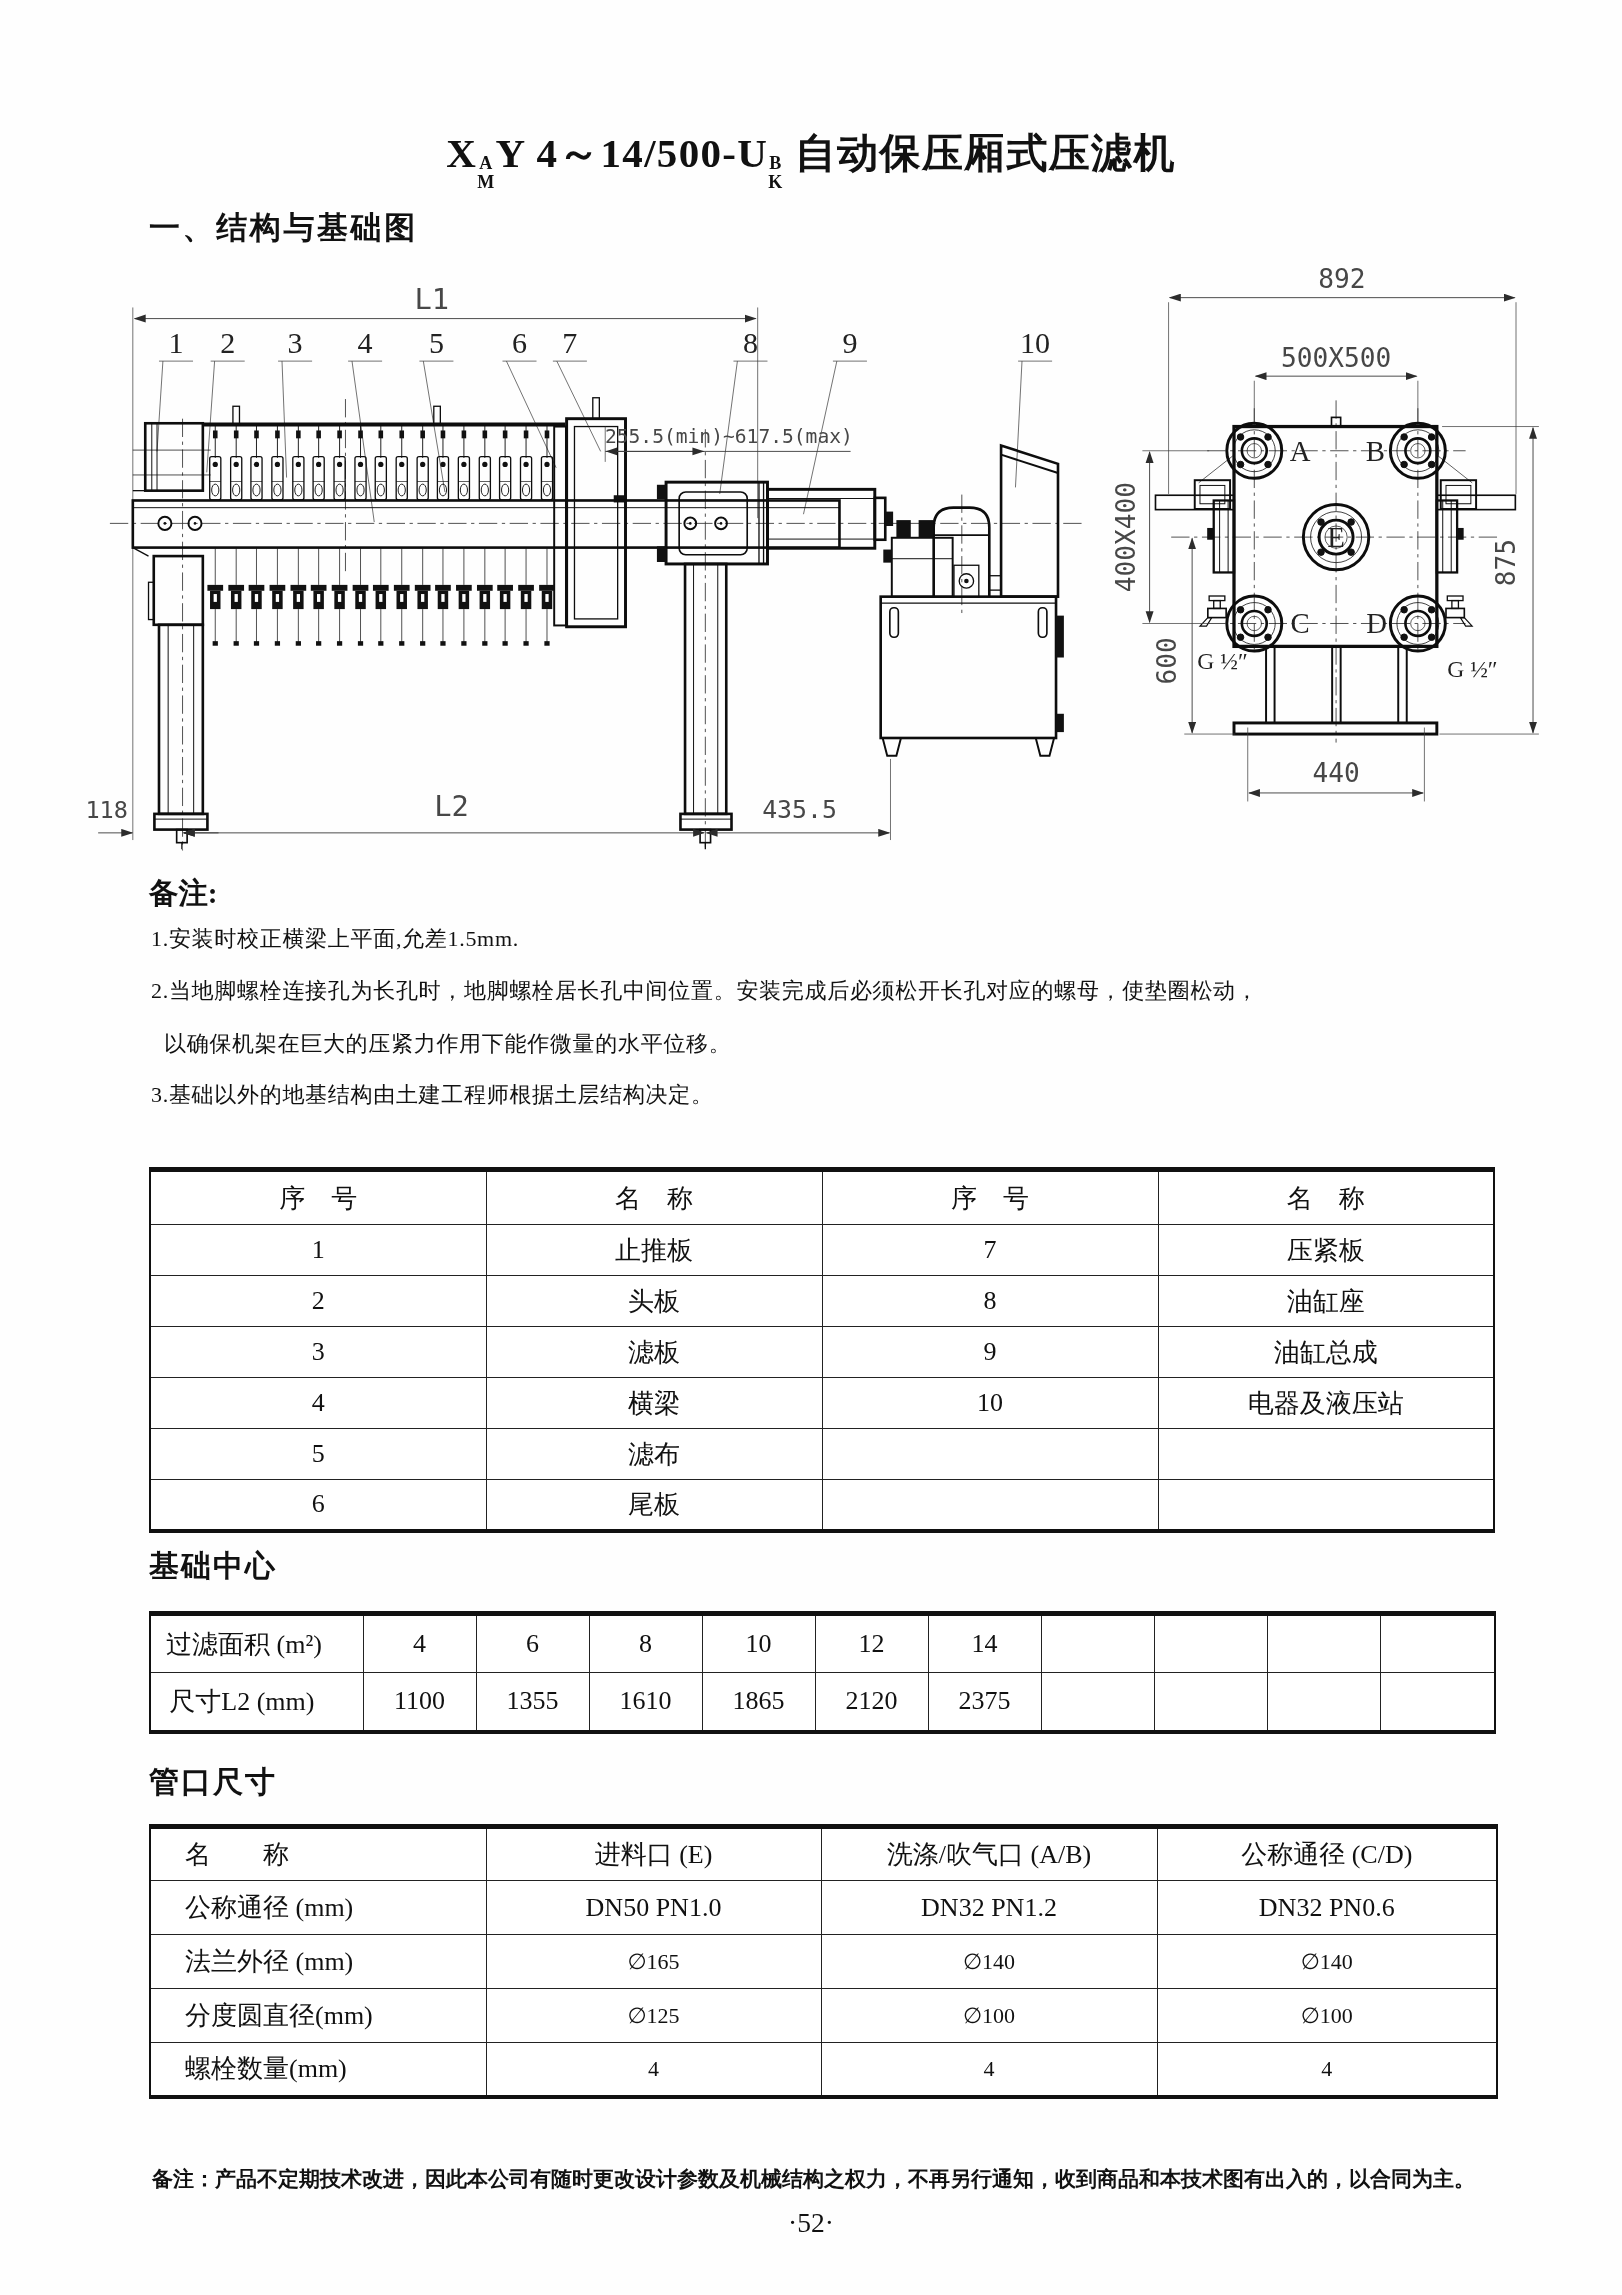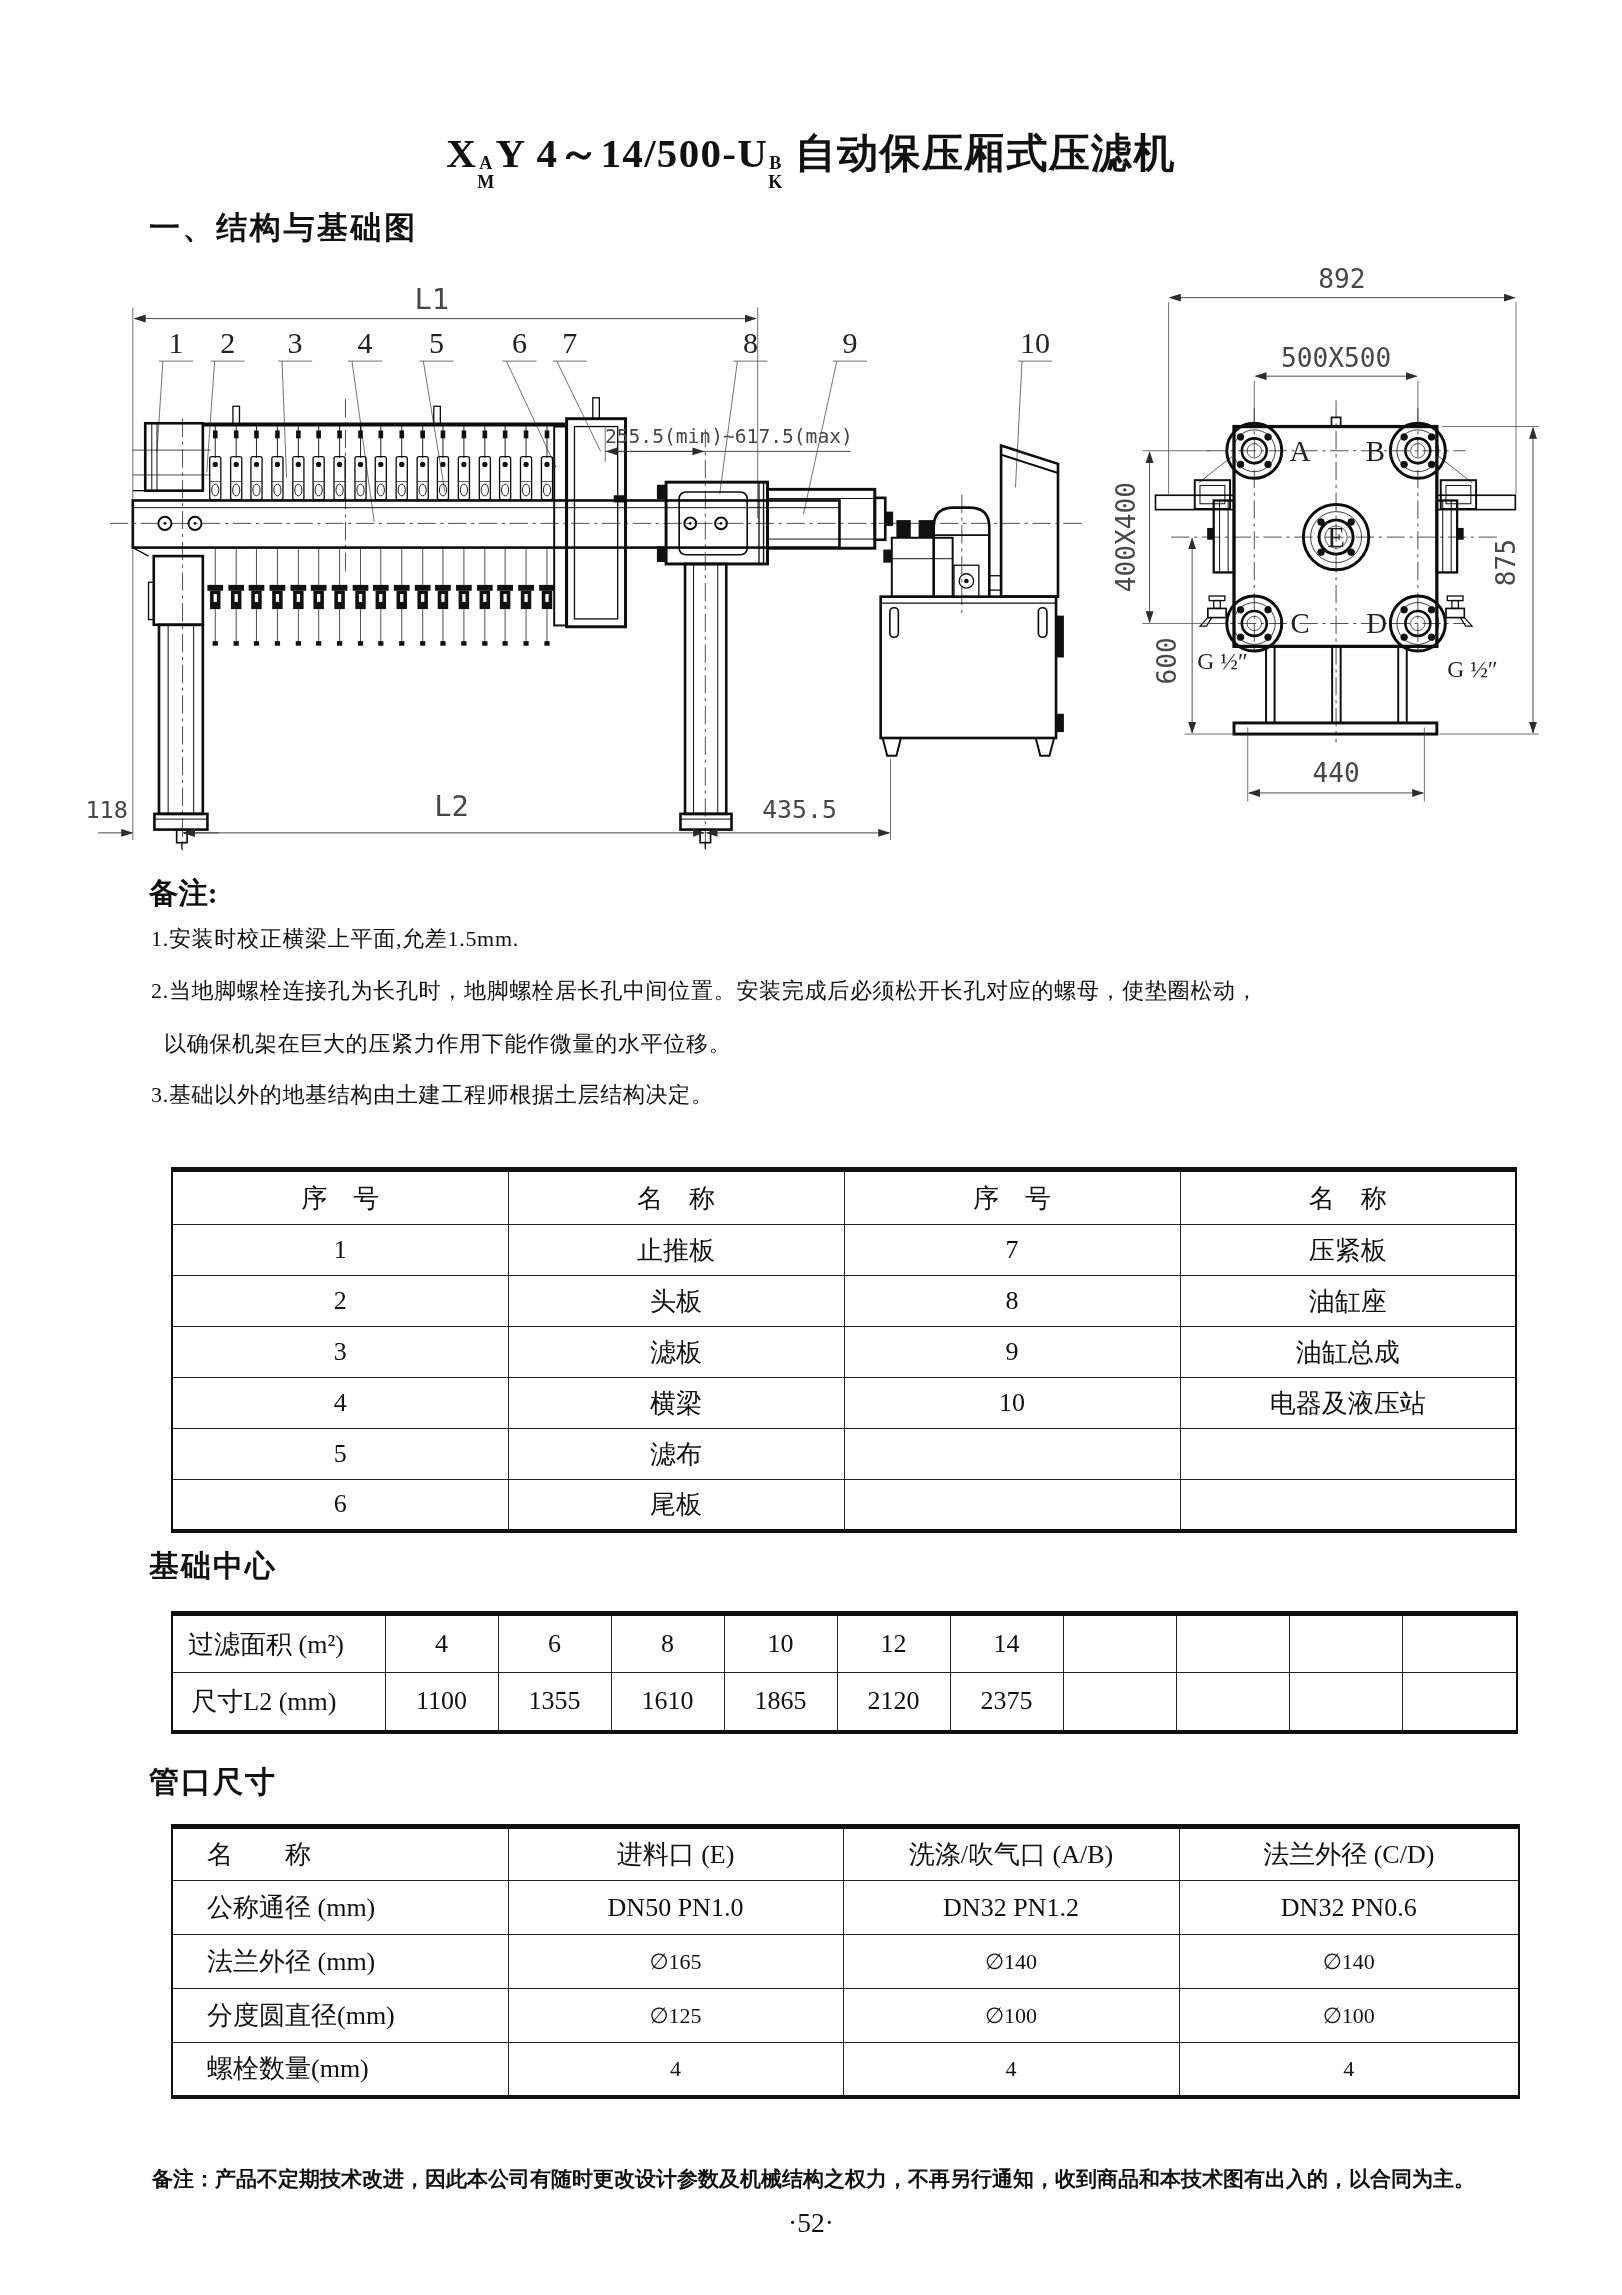--- a/index.html
+++ b/index.html
@@ -6,21 +6,21 @@
   .page{position:relative;width:1622px;height:2295px;background:#fefefe;margin:0 auto;overflow:hidden;
         font-family:"Liberation Serif","DejaVu Serif",serif;color:#111;}
   .abs{position:absolute;}
   .title{top:126px;left:0;width:1622px;text-align:center;font-size:41px;font-weight:600;letter-spacing:1.3px;}
   .stk{display:inline-flex;flex-direction:column;align-items:center;font-size:0.44em;line-height:1.05;
        transform:translateY(0.10em);font-weight:600;}
   .section{top:207px;left:149px;font-size:31px;font-weight:700;letter-spacing:2.6px;}
   .notes-label{top:874px;left:149px;font-size:29.4px;font-weight:700;}
   .note{left:151px;font-size:22px;letter-spacing:0.7px;white-space:nowrap;}
   .h2{left:149px;font-size:30px;font-weight:700;letter-spacing:2px;}
-  table{border-collapse:collapse;table-layout:fixed;background:#fff;margin-left:22px;}
+  table{border-collapse:collapse;table-layout:fixed;background:#fff;}
   table.tb{border-left:2px solid #111;border-right:2px solid #111;
            border-top:5.2px solid #111;border-bottom:4.6px solid #111;}
   td{border:1.3px solid #222;text-align:center;font-size:26px;padding:0;overflow:hidden;
      font-family:"Liberation Serif","DejaVu Serif",serif;}
   td.lbl{text-align:left;padding-left:34px;}
   .footer{top:2165px;left:152px;width:1328px;font-size:21px;font-weight:700;letter-spacing:0px;white-space:nowrap;}
   .pagenum{top:2207px;left:0;width:1622px;text-align:center;font-size:27.5px;}
   svg text{font-family:"DejaVu Sans Mono",monospace;fill:#474747;}
   svg text.ser{font-family:"Liberation Serif","DejaVu Serif",serif;fill:#222;}
   .mln{stroke:#0d0d0d;fill:none;}
@@ -530,21 +530,21 @@
         <col style="width:336px">
         <col style="width:335px">
         <col style="width:336px">
         <col style="width:340px">
       </colgroup>
     <tbody>
         <tr style="height:54px">
       <td class="lbl">名　　称</td>
       <td>进料口 (E)</td>
       <td>洗涤/吹气口 (A/B)</td>
-      <td>法兰外径 (C/D)</td>
+      <td>公称通径 (C/D)</td>
     </tr>
     <tr style="height:54px">
           <td class="lbl">公称通径 (mm)</td>
           <td>DN50  PN1.0</td>
           <td>DN32  PN1.2</td>
           <td>DN32 PN0.6</td>
         </tr>
     <tr style="height:54px">
           <td class="lbl">法兰外径 (mm)</td>
           <td style="font-size:22px">∅165</td>

